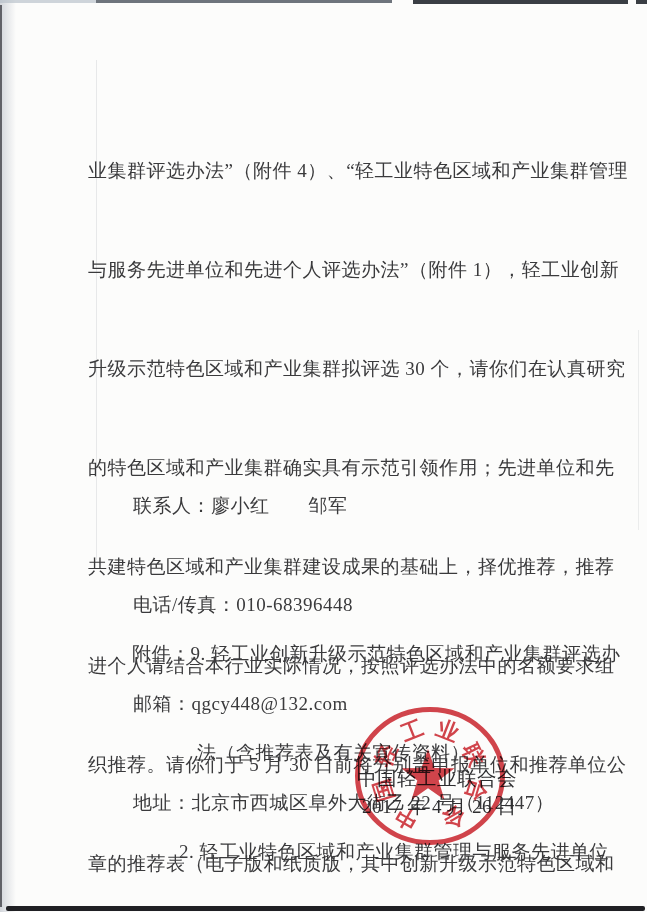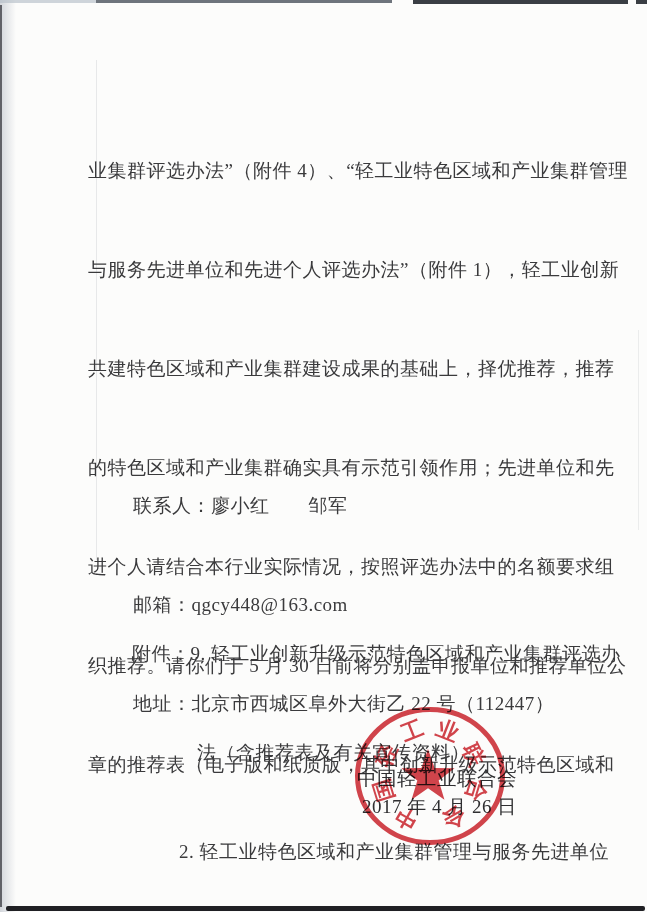--- a/index.html
+++ b/index.html
@@ -44,32 +44,34 @@
 <div class="edge-top-2"></div>
 <div class="edge-top-3"></div>
 <div class="edge-top-4"></div>
 <div class="edge-bottom"></div>
 <div class="streak-a"></div>
 <div class="streak-b"></div>
 
 <div class="txt block-body">
   <div>业集群评选办法”（附件 4）、“轻工业特色区域和产业集群管理</div>
   <div>与服务先进单位和先进个人评选办法”（附件 1），轻工业创新</div>
+  <div>升级示范特色区域和产业集群拟评选 30 个，请你们在认真研究</div>
+  <div>的特色区域和产业集群确实具有示范引领作用；先进单位和先</div>
   <div>共建特色区域和产业集群建设成果的基础上，择优推荐，推荐</div>
-  <div>的特色区域和产业集群确实具有示范引领作用；先进单位和先</div>
   <div>进个人请结合本行业实际情况，按照评选办法中的名额要求组</div>
   <div>织推荐。请你们于 5 月 30 日前将分别盖申报单位和推荐单位公</div>
   <div>章的推荐表（电子版和纸质版，其中创新升级示范特色区域和</div>
   
   
 </div>
 
 <div class="txt block-contact">
   <div>联系人：廖小红　　邹军</div>
-  <div>邮箱：qgcy448@163.com</div>
+  <div>电话/传真：010-68396448</div>
+  <div>邮箱：qgcy448@132.com</div>
   <div>地址：北京市西城区阜外大街乙 22 号（112447）</div>
 </div>
 
 <div class="txt block-attach">
   <div>附件：9. 轻工业创新升级示范特色区域和产业集群评选办</div>
   <div class="ind-a">法（含推荐表及有关宣传资料）</div>
   <div class="ind-b">2. 轻工业特色区域和产业集群管理与服务先进单位</div>
   
   
 </div>

